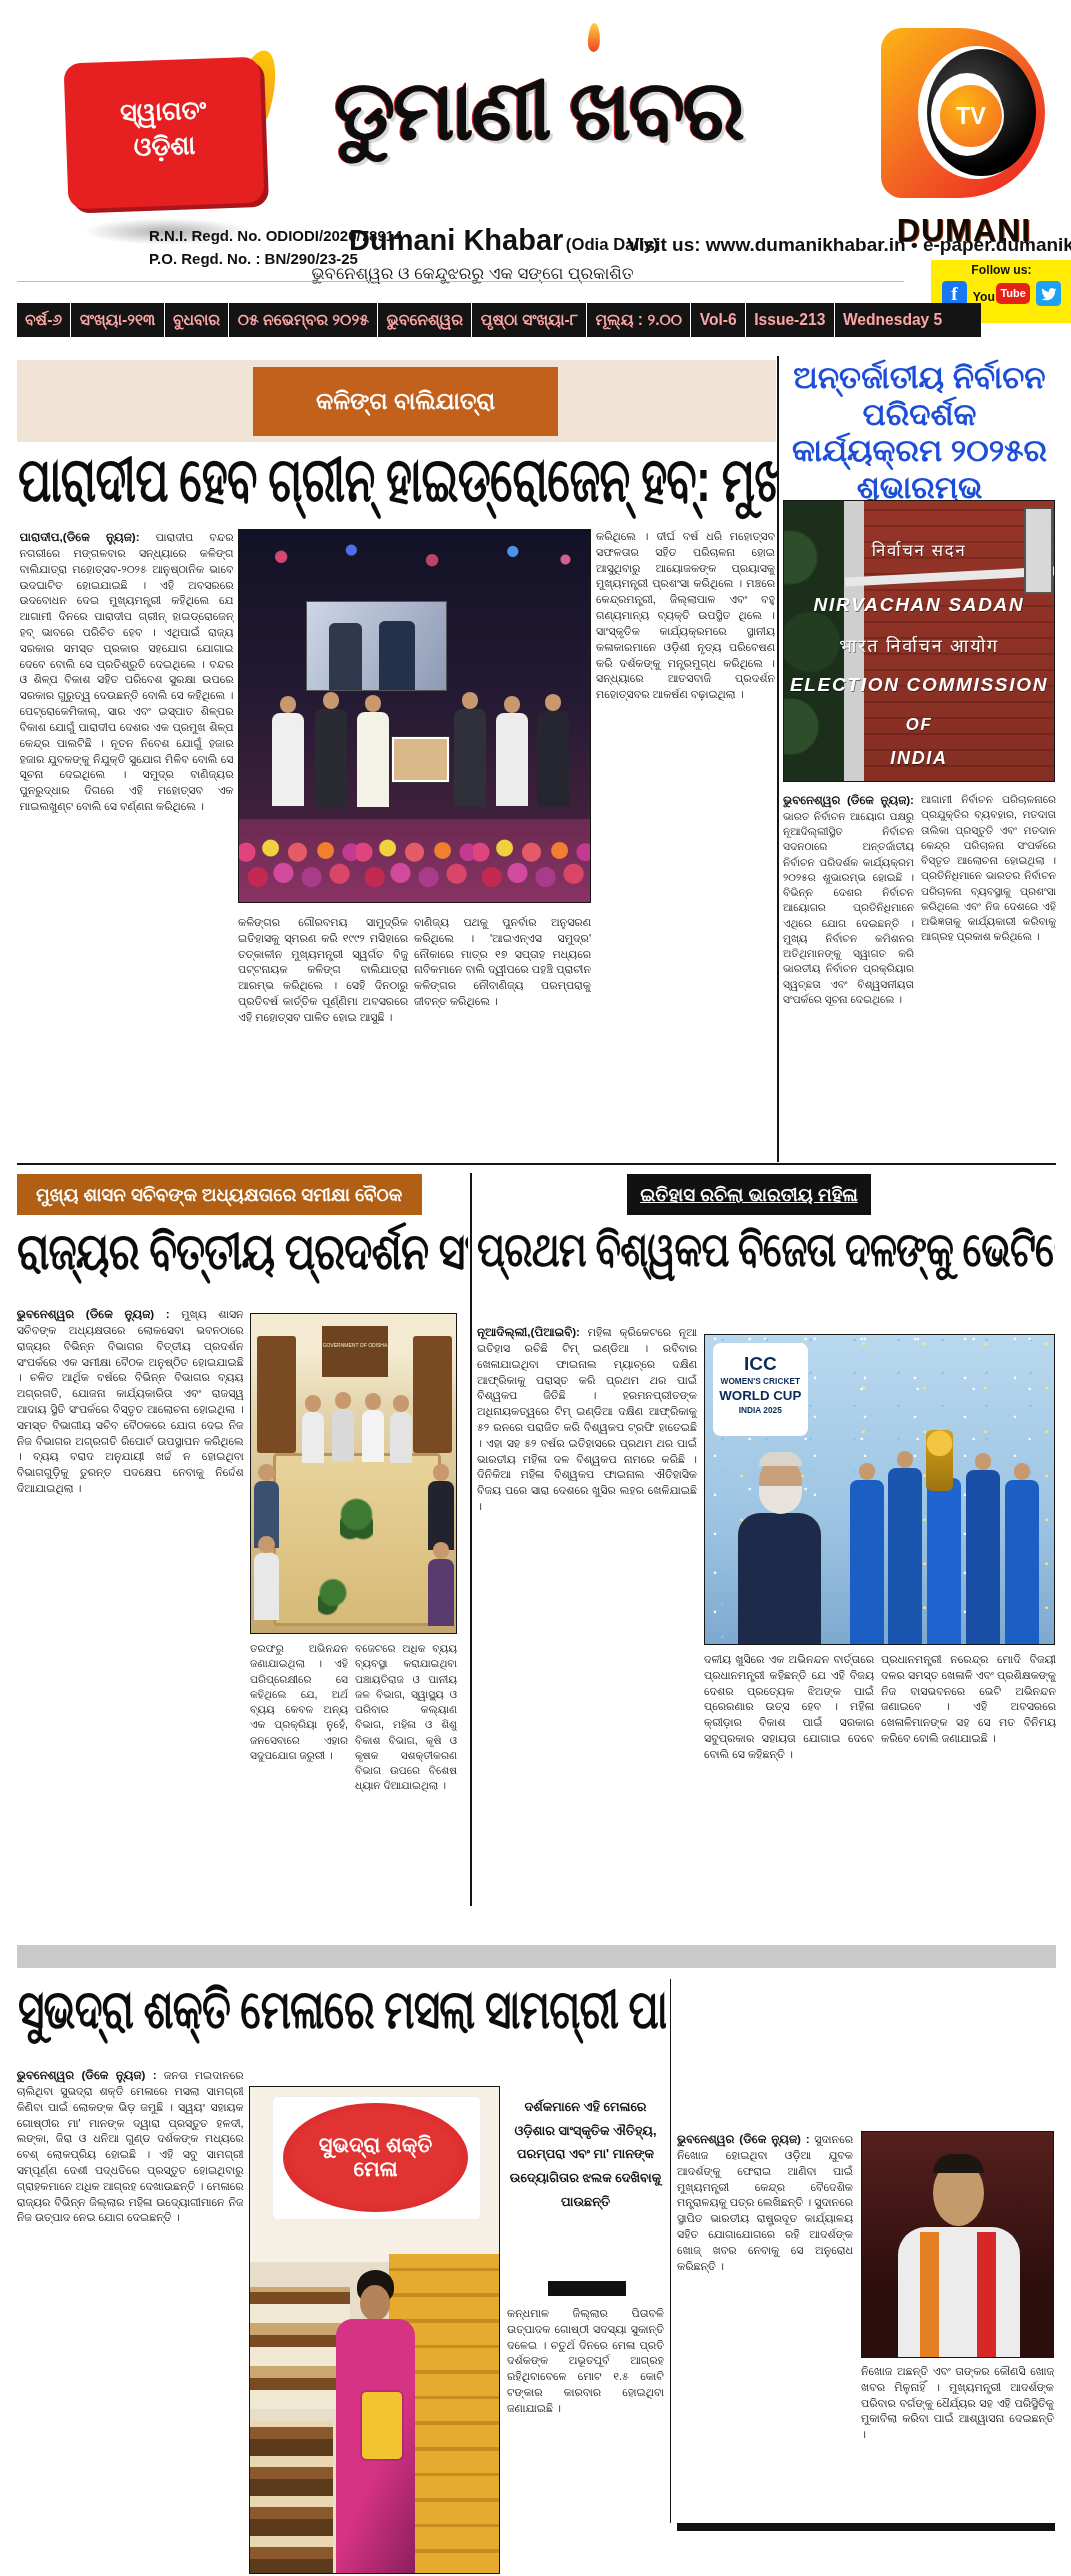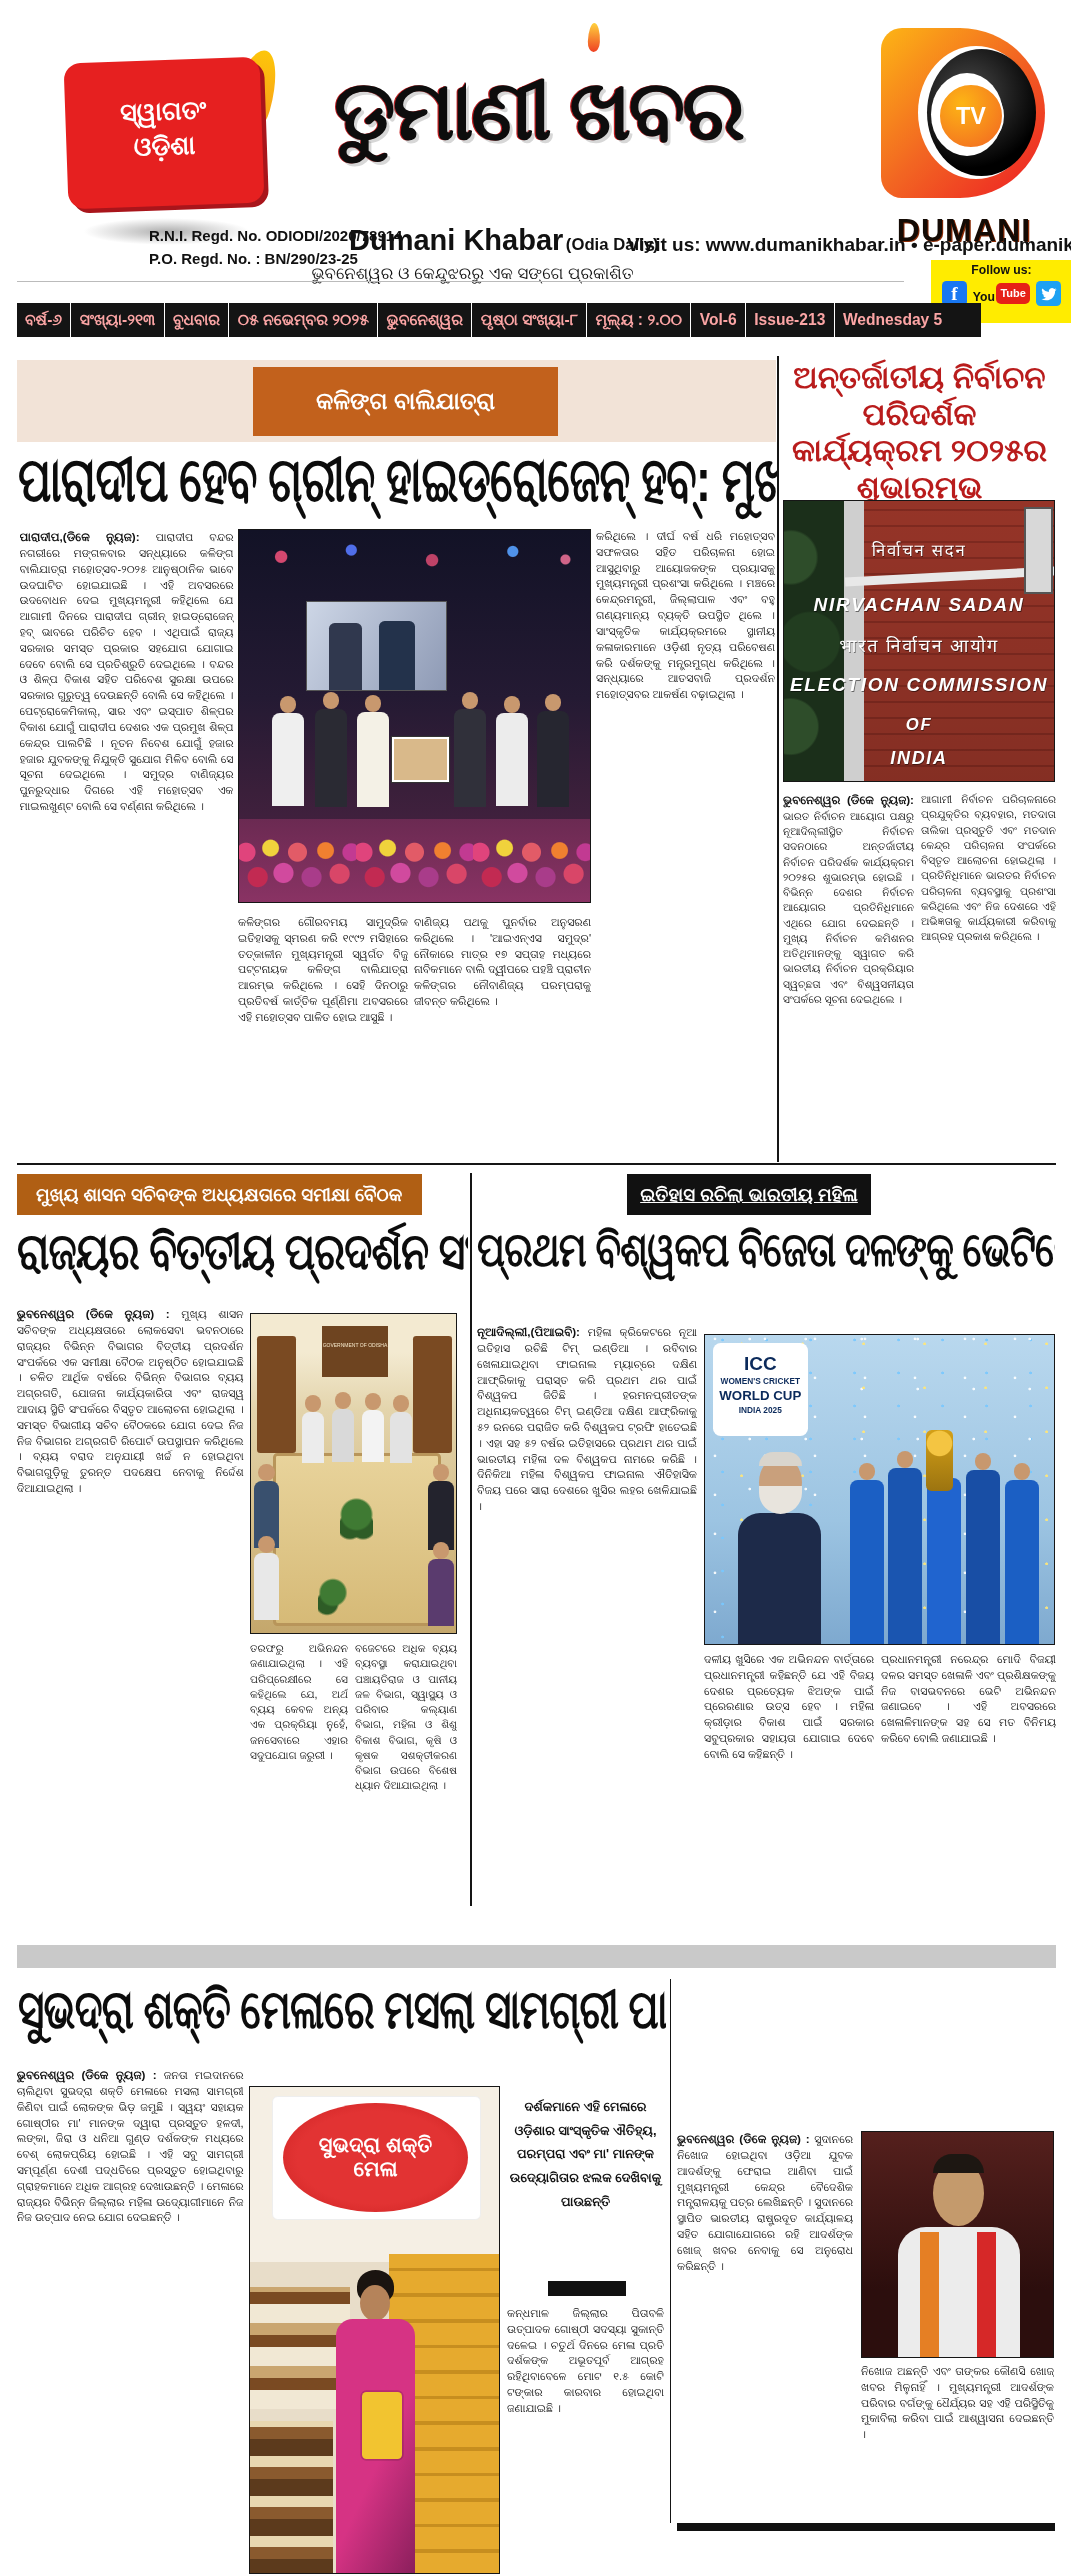--- a/index.html
+++ b/index.html
@@ -136,21 +136,21 @@
   </div>
   <div class="abs bt" style="left:238px;top:915px;width:170px;height:245px;">
     <span>କଳିଙ୍ଗର ଗୌରବମୟ ସାମୁଦ୍ରିକ ଇତିହାସକୁ ସ୍ମରଣ କରି ୧୯୯୨ ମସିହାରେ ତତ୍କାଳୀନ ମୁଖ୍ୟମନ୍ତ୍ରୀ ସ୍ୱର୍ଗତ ବିଜୁ ପଟ୍ଟନାୟକ କଳିଙ୍ଗ ବାଲିଯାତ୍ରା ଆରମ୍ଭ କରିଥିଲେ । ସେହି ଦିନଠାରୁ ପ୍ରତିବର୍ଷ କାର୍ତ୍ତିକ ପୂର୍ଣ୍ଣିମା ଅବସରରେ ଏହି ମହୋତ୍ସବ ପାଳିତ ହୋଇ ଆସୁଛି ।</span>
   </div>
   <div class="abs bt" style="left:414px;top:915px;width:177px;height:245px;">
     <span>ବାଣିଜ୍ୟ ପଥକୁ ପୁନର୍ବାର ଅନୁସରଣ କରିଥିଲେ । 'ଆଇଏନ୍‌ଏସ ସମୁଦ୍ର' ନୌକାରେ ମାତ୍ର ୧୭ ସପ୍ତାହ ମଧ୍ୟରେ ନାବିକମାନେ ବାଲି ଦ୍ୱୀପରେ ପହଞ୍ଚି ପ୍ରାଚୀନ କଳିଙ୍ଗର ନୌବାଣିଜ୍ୟ ପରମ୍ପରାକୁ ଜୀବନ୍ତ କରିଥିଲେ ।</span>
   </div>
 
   <div class="abs vr" style="left:777px;top:356px;height:806px;"></div>
 
-  <div class="abs" style="left:782px;top:360px;width:275px;text-align:center;font-weight:900;font-size:31px;line-height:1.18;color:#b91c1c;">
+  <div class="abs" style="left:782px;top:360px;width:275px;text-align:center;font-weight:900;font-size:31px;line-height:1.18;color:#1d4ed8;">
     <div>ଅନ୍ତର୍ଜାତୀୟ ନିର୍ବାଚନ ପରିଦର୍ଶକ</div>
     <div>କାର୍ଯ୍ୟକ୍ରମ ୨୦୨୫ର ଶୁଭାରମ୍ଭ</div>
   </div>
 
   <div class="abs photo" style="left:783px;top:500px;width:272px;height:282px;background:linear-gradient(rgba(0,0,0,.1),rgba(0,0,0,.2)),repeating-linear-gradient(0deg,#a63a2c 0 14.5px,#8d2e23 14.5px 16px),#a63a2c;">
     <div class="abs" style="left:-16.7px;top:0;width:78px;height:282px;background:radial-gradient(circle at 30% 20%,#2e4d2a 0 25.6px,transparent 28px),radial-gradient(circle at 55% 50%,#223d20 0 29px,transparent 31px),radial-gradient(circle at 30% 80%,#2e4d2a 0 27px,transparent 29px),#1b2f1a;"></div>
     <div class="abs" style="left:60px;top:0;width:20px;height:282px;background:#cfcfcf;"></div>
     <div class="abs" style="left:61px;top:71px;width:211px;height:9px;background:#e8e8e8;transform:rotate(-3deg);"></div>
     <div class="epl" style="top:37px;font-size:16.7px;">निर्वाचन सदन</div>
     <div class="epl" style="top:93px;font-size:19px;font-weight:bold;font-style:italic;">NIRVACHAN SADAN</div>

